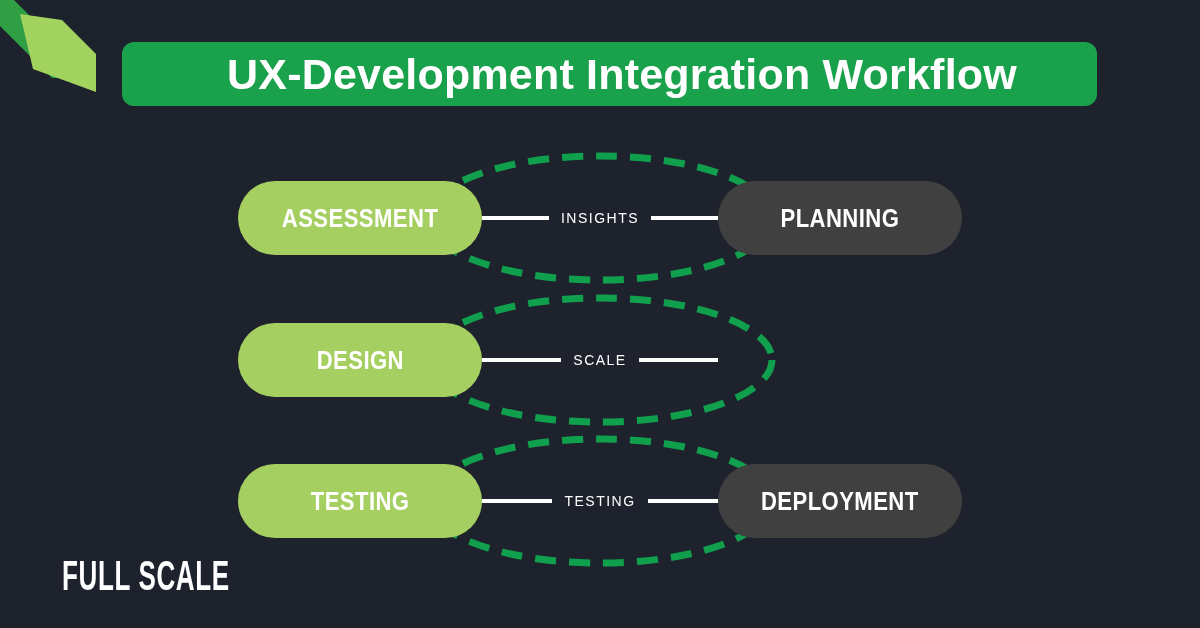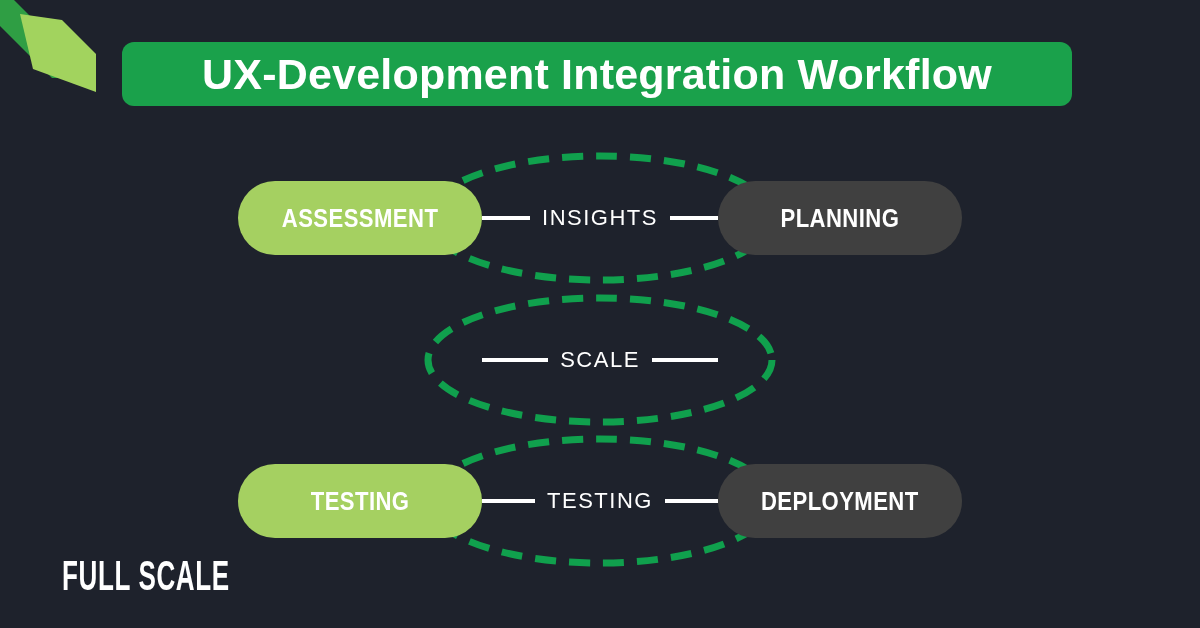--- a/index.html
+++ b/index.html
@@ -9,21 +9,21 @@
     font-family:"Liberation Sans",sans-serif;
   }
 
   
   .ribbon{position:absolute;left:0;top:0;}
 
   
   .banner{
     position:absolute;left:122px;top:42px;width:950px;height:64px;
     background:#1aa14b;border-radius:12px;
-    display:flex;align-items:center;justify-content:center;
+    display:flex;align-items:center;justify-content:center;padding-left:25px;
   }
   .banner .title{
     margin:0;color:#ffffff;font-size:43px;font-weight:bold;
     letter-spacing:0.2px;white-space:nowrap;
   }
 
   
   .loops{position:absolute;left:0;top:0;}
 
   
@@ -40,21 +40,21 @@
   .pill .txt{transform:scaleX(.85);letter-spacing:.5px;white-space:nowrap;}
   .pill.left{left:238px;background:#a5d061;}
   .pill.right{left:718px;background:#404040;}
 
   .connector{
     position:absolute;left:482px;top:0;width:236px;height:74px;
     display:flex;align-items:center;gap:12px;
   }
   .connector .line{flex:1 1 auto;height:4px;background:#ffffff;}
   .connector .label{
-    color:#ffffff;font-size:22px;letter-spacing:1.5px;white-space:nowrap;
+    color:#ffffff;font-size:14px;letter-spacing:1.5px;white-space:nowrap;
   }
 
   
   .logo{
     position:absolute;left:62px;top:552px;
     color:#ffffff;font-size:42px;font-weight:bold;letter-spacing:1px;
     transform:scaleX(.62);transform-origin:left center;white-space:nowrap;
   }
 </style>
 </head>
@@ -85,20 +85,23 @@
       <div class="line"></div>
       <span class="label">INSIGHTS</span>
       <div class="line"></div>
     </div>
     <div class="pill right">
       <span class="txt">PLANNING</span>
     </div>
   </div>
 
   <div class="row r2">
+    <div class="pill left">
+      <span class="txt">DESIGN</span>
+    </div>
     <div class="connector">
       <div class="line"></div>
       <span class="label">SCALE</span>
       <div class="line"></div>
     </div>
   </div>
 
   <div class="row r3">
     <div class="pill left">
       <span class="txt">TESTING</span>

